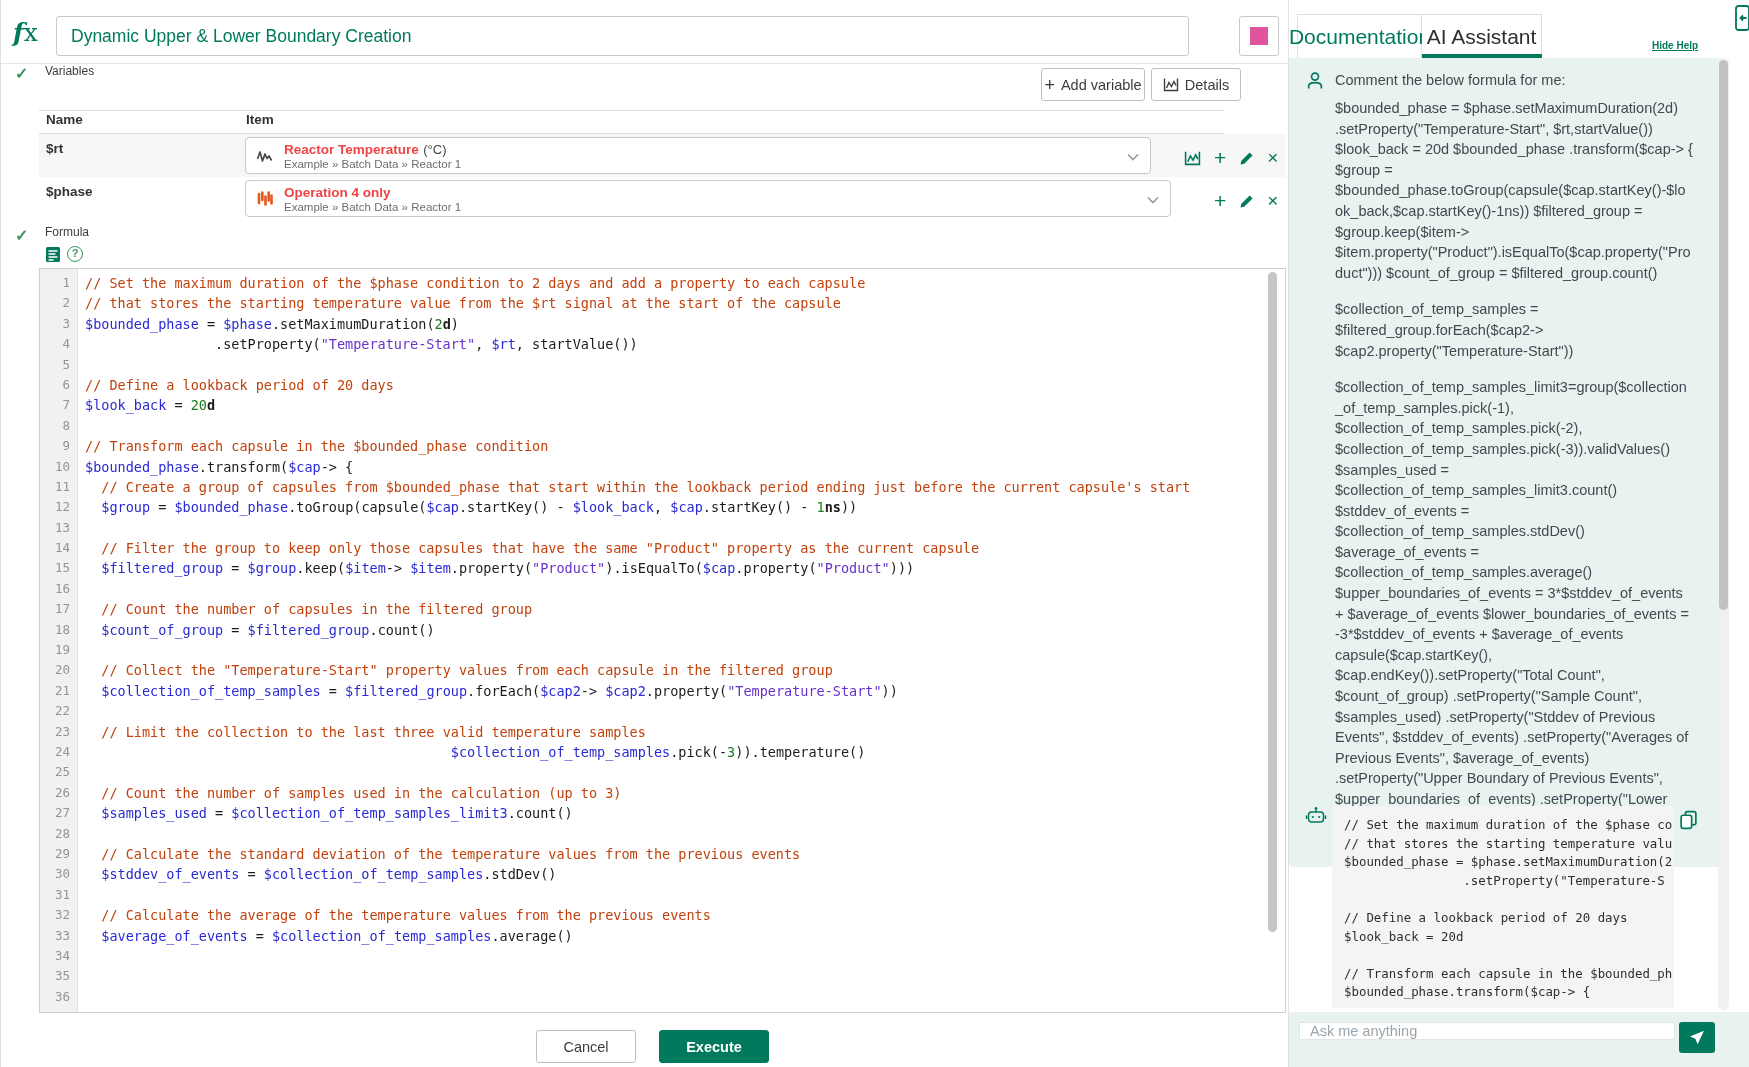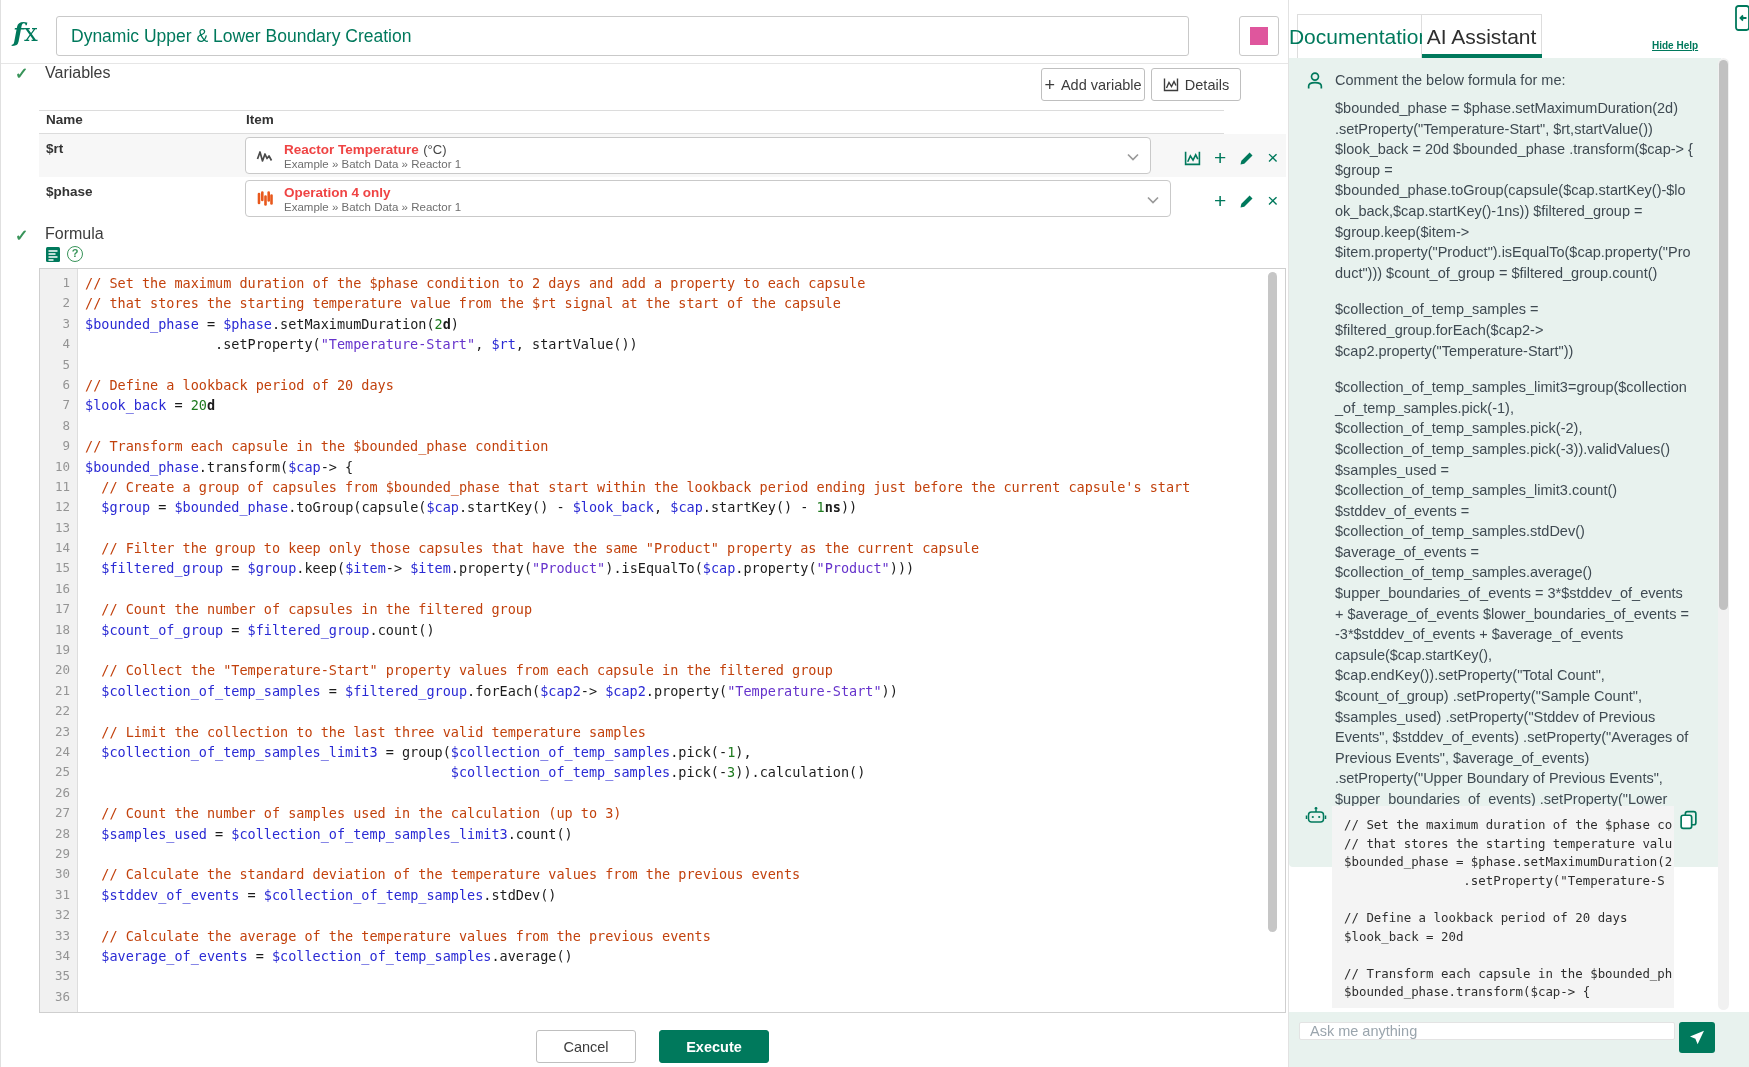--- a/index.html
+++ b/index.html
@@ -16,21 +16,21 @@
                  border-radius:3px; padding:0 14px; font-size:17.5px; color:#00795c;
                  font-family:"Liberation Sans", sans-serif; outline:none; }
   .swatch-btn { left:1238px; top:16px; width:40px; height:40px; border:1px solid #c9c9c9;
                 border-radius:3px; background:#fff; display:flex; align-items:center;
                 justify-content:center; cursor:pointer; }
   .swatch-inner { width:18px; height:18px; }
   .hdr-divider { left:0; top:63px; width:1287px; height:1px; background:#e6e6e6; }
 
   
   .check { color:#39945a; font-size:16px; font-weight:bold; }
-  .sec-label { font-size:16px; color:#3c3c3c; }
+  .sec-label { font-size:12px; color:#3c3c3c; }
 
   
   .btn { display:flex; align-items:center; justify-content:center; gap:6px;
          border:1px solid #bfbfbf; border-radius:3px; background:#fff; font-size:14.5px;
          color:#3c3c3c; cursor:pointer; font-family:"Liberation Sans", sans-serif; }
   .plus-glyph { font-size:18px; font-weight:400; line-height:1; }
 
   
   .tbl-topline  { left:38px; top:110px; width:1185px; height:1px; background:#dcdcdc; }
   .tbl-headline { left:38px; top:133px; width:1185px; height:1px; background:#dcdcdc; }
@@ -282,22 +282,21 @@
         <div class="ln"><span class="tk-p">  </span><span class="tk-c">// Filter the group to keep only those capsules that have the same "Product" property as the current capsule</span></div>
         <div class="ln"><span class="tk-p">  </span><span class="tk-v">$filtered_group</span><span class="tk-p"> = </span><span class="tk-v">$group</span><span class="tk-p">.keep(</span><span class="tk-v">$item</span><span class="tk-p">-&gt; </span><span class="tk-v">$item</span><span class="tk-p">.property(</span><span class="tk-s">"Product"</span><span class="tk-p">).isEqualTo(</span><span class="tk-v">$cap</span><span class="tk-p">.property(</span><span class="tk-s">"Product"</span><span class="tk-p">)))</span></div>
         <div class="ln"></div>
         <div class="ln"><span class="tk-p">  </span><span class="tk-c">// Count the number of capsules in the filtered group</span></div>
         <div class="ln"><span class="tk-p">  </span><span class="tk-v">$count_of_group</span><span class="tk-p"> = </span><span class="tk-v">$filtered_group</span><span class="tk-p">.count()</span></div>
         <div class="ln"></div>
         <div class="ln"><span class="tk-p">  </span><span class="tk-c">// Collect the "Temperature-Start" property values from each capsule in the filtered group</span></div>
         <div class="ln"><span class="tk-p">  </span><span class="tk-v">$collection_of_temp_samples</span><span class="tk-p"> = </span><span class="tk-v">$filtered_group</span><span class="tk-p">.forEach(</span><span class="tk-v">$cap2</span><span class="tk-p">-&gt; </span><span class="tk-v">$cap2</span><span class="tk-p">.property(</span><span class="tk-s">"Temperature-Start"</span><span class="tk-p">))</span></div>
         <div class="ln"></div>
         <div class="ln"><span class="tk-p">  </span><span class="tk-c">// Limit the collection to the last three valid temperature samples</span></div>
-        <div class="ln"><span class="tk-p">  </span><span class="tk-v">$collection_of_temp_samples_limit3</span><span class="tk-p"> = group(</span><span class="tk-v">$collection_of_temp_samples</span><span class="tk-p">.pick(-</span><span class="tk-n">1</span><span class="tk-p">),</span></div>
-        <div class="ln"><span class="tk-p">                                             </span><span class="tk-v">$collection_of_temp_samples</span><span class="tk-p">.pick(-</span><span class="tk-n">3</span><span class="tk-p">)).calculation()</span></div>
+        <div class="ln"><span class="tk-p">                                             </span><span class="tk-v">$collection_of_temp_samples</span><span class="tk-p">.pick(-</span><span class="tk-n">3</span><span class="tk-p">)).temperature()</span></div>
         <div class="ln"></div>
         <div class="ln"><span class="tk-p">  </span><span class="tk-c">// Count the number of samples used in the calculation (up to 3)</span></div>
         <div class="ln"><span class="tk-p">  </span><span class="tk-v">$samples_used</span><span class="tk-p"> = </span><span class="tk-v">$collection_of_temp_samples_limit3</span><span class="tk-p">.count()</span></div>
         <div class="ln"></div>
         <div class="ln"><span class="tk-p">  </span><span class="tk-c">// Calculate the standard deviation of the temperature values from the previous events</span></div>
         <div class="ln"><span class="tk-p">  </span><span class="tk-v">$stddev_of_events</span><span class="tk-p"> = </span><span class="tk-v">$collection_of_temp_samples</span><span class="tk-p">.stdDev()</span></div>
         <div class="ln"></div>
         <div class="ln"><span class="tk-p">  </span><span class="tk-c">// Calculate the average of the temperature values from the previous events</span></div>
         <div class="ln"><span class="tk-p">  </span><span class="tk-v">$average_of_events</span><span class="tk-p"> = </span><span class="tk-v">$collection_of_temp_samples</span><span class="tk-p">.average()</span></div>
         <div class="ln"></div>

